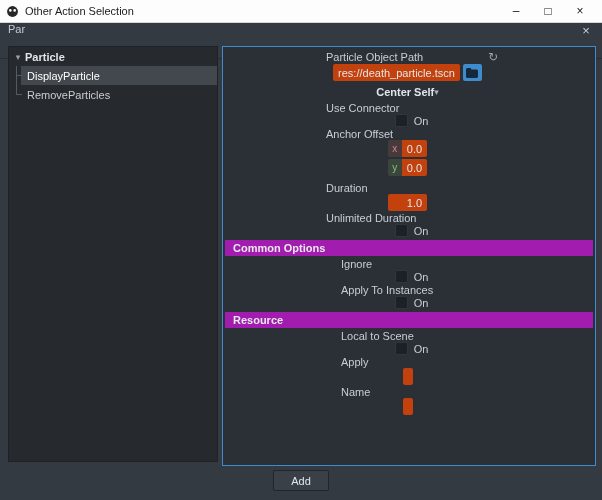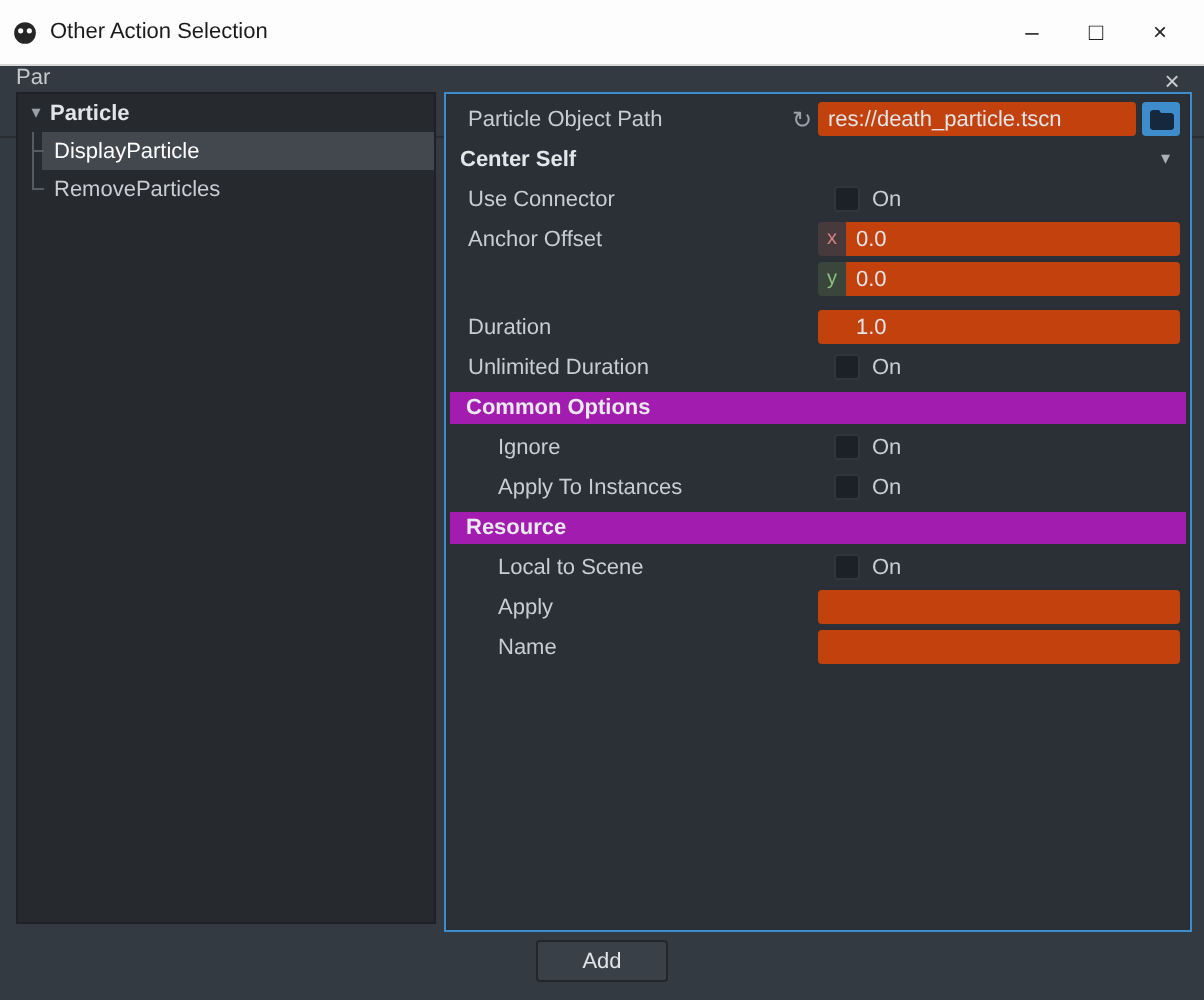--- a/index.html
+++ b/index.html
@@ -7,21 +7,21 @@
   body {
     font-family:"Liberation Sans","DejaVu Sans",sans-serif;
     font-size:11px;
     background:#343a42;
     color:#ccd0d4;
     position:relative;
   }
 
   
   .titlebar {
-    height:33px; background:#fdfdfd; color:#1b1b1b;
+    height:23px; background:#fdfdfd; color:#1b1b1b;
     display:flex; align-items:center; padding:0 6px;
     border-bottom:1px solid #d8d8d8;
     text-align:center;
   }
   .titlebar .app-icon { width:14px; height:14px; margin-right:5px; display:flex; align-items:center; }
   .titlebar .title { font-size:11px; }
   .win-controls { margin-left:auto; display:flex; }
   .win-btn {
     width:32px; height:22px; display:flex; align-items:center; justify-content:center;
     color:#222; font-size:12px; cursor:default;
@@ -52,21 +52,21 @@
   .guide-h { position:absolute; left:7px; width:6px; height:1px; background:#565b62; }
   .guide-h.g1 { top:28px; }
   .guide-h.g2 { top:47px; }
 
   
   .inspector {
     position:absolute; left:222px; top:46px; width:374px; height:420px;
     background:#2b3037; border:1px solid #3e8ccb;
     padding:3px 2px 0 2px;
   }
-  .irow { min-height:19px; margin-bottom:1px; display:flex; align-items:center; }
+  .irow { min-height:19px; margin-bottom:1px; display:flex; align-items:center;flex-direction:column; }
   .ilabel { width:184px; padding-left:9px; color:#c9cdd2; display:flex; align-items:center; flex-shrink:0; }
   .ilabel.ind { padding-left:24px; }
   .ilabel .reload { margin-left:auto; margin-right:3px; color:#9aa0a6; font-size:12px; }
   .ictrl { flex:1; display:flex; align-items:center; padding-right:3px; min-width:0; }
   .field {
     flex:1; height:17px; background:#c2410c; border-radius:2px;
     display:flex; align-items:center; padding:0 5px;
     color:#e3e6e9; white-space:nowrap; overflow:hidden; min-width:0;
   }
   .field.numpad { padding-left:19px; }
@@ -95,21 +95,21 @@
   .sect {
     height:16px; margin:3px 0 2px 0; background:#a21caf;
     display:flex; align-items:center; padding-left:8px;
     font-weight:bold; color:#e8eaed;
   }
   .irow.gap-top { margin-top:5px; }
 
   
   .add-btn {
     position:absolute; left:50%; bottom:9px; transform:translateX(-50%);
-    width:66px; height:21px;
+    width:56px; height:21px;
     background:#3a4048; border:1px solid #22262b; border-radius:2px;
     display:flex; align-items:center; justify-content:center;
     color:#e2e5e8;
   }
 </style>
 </head>
 <body>
 
 <div class="titlebar">
   <span class="app-icon">

